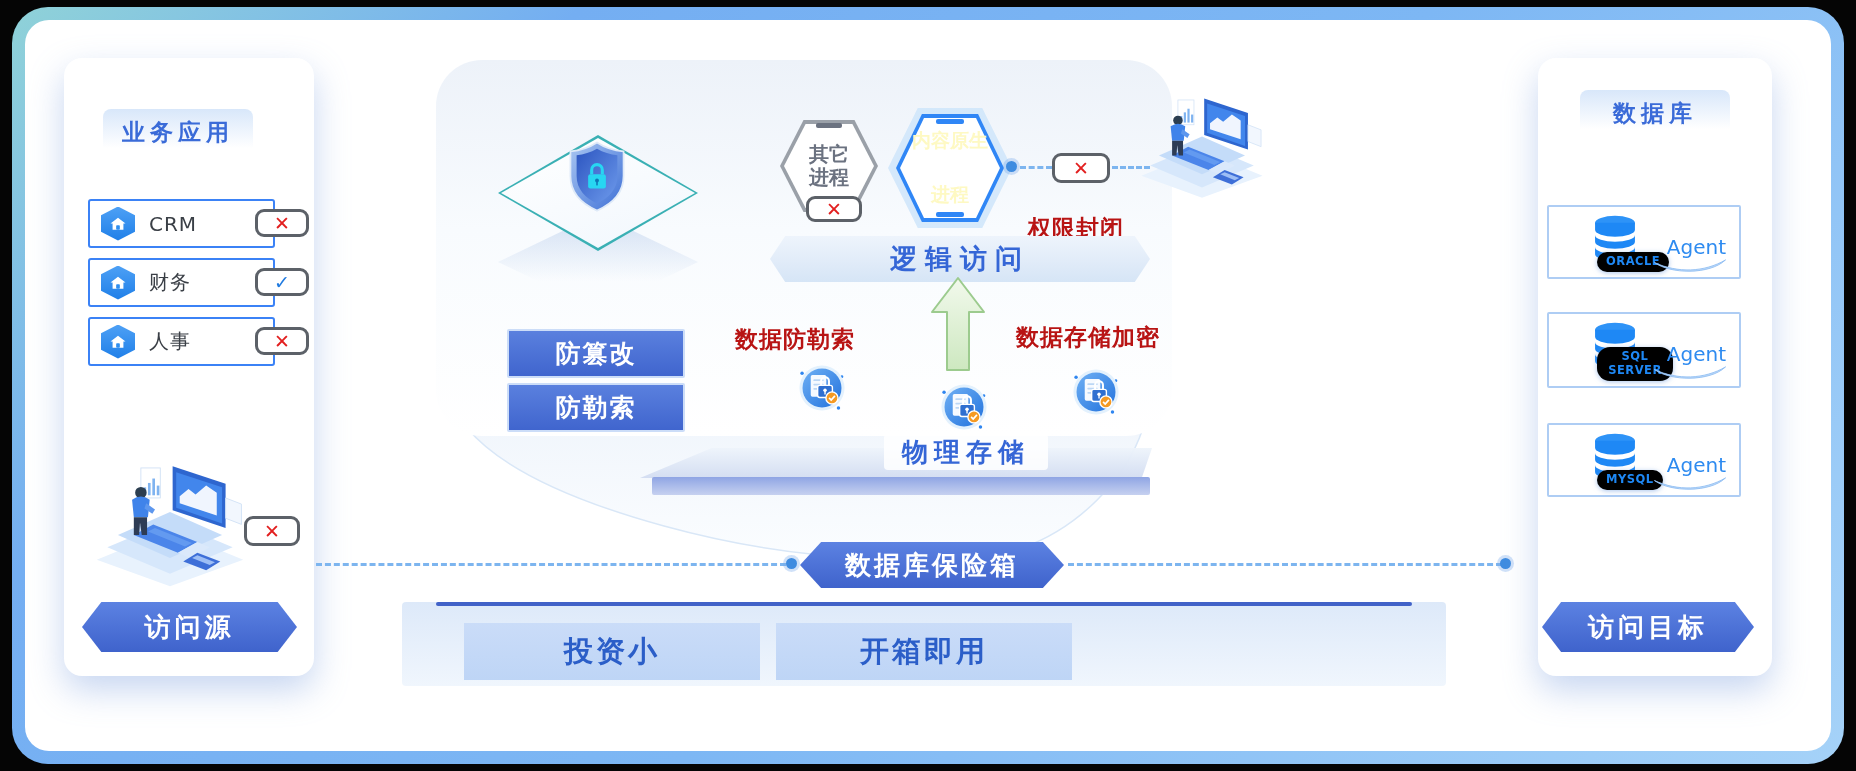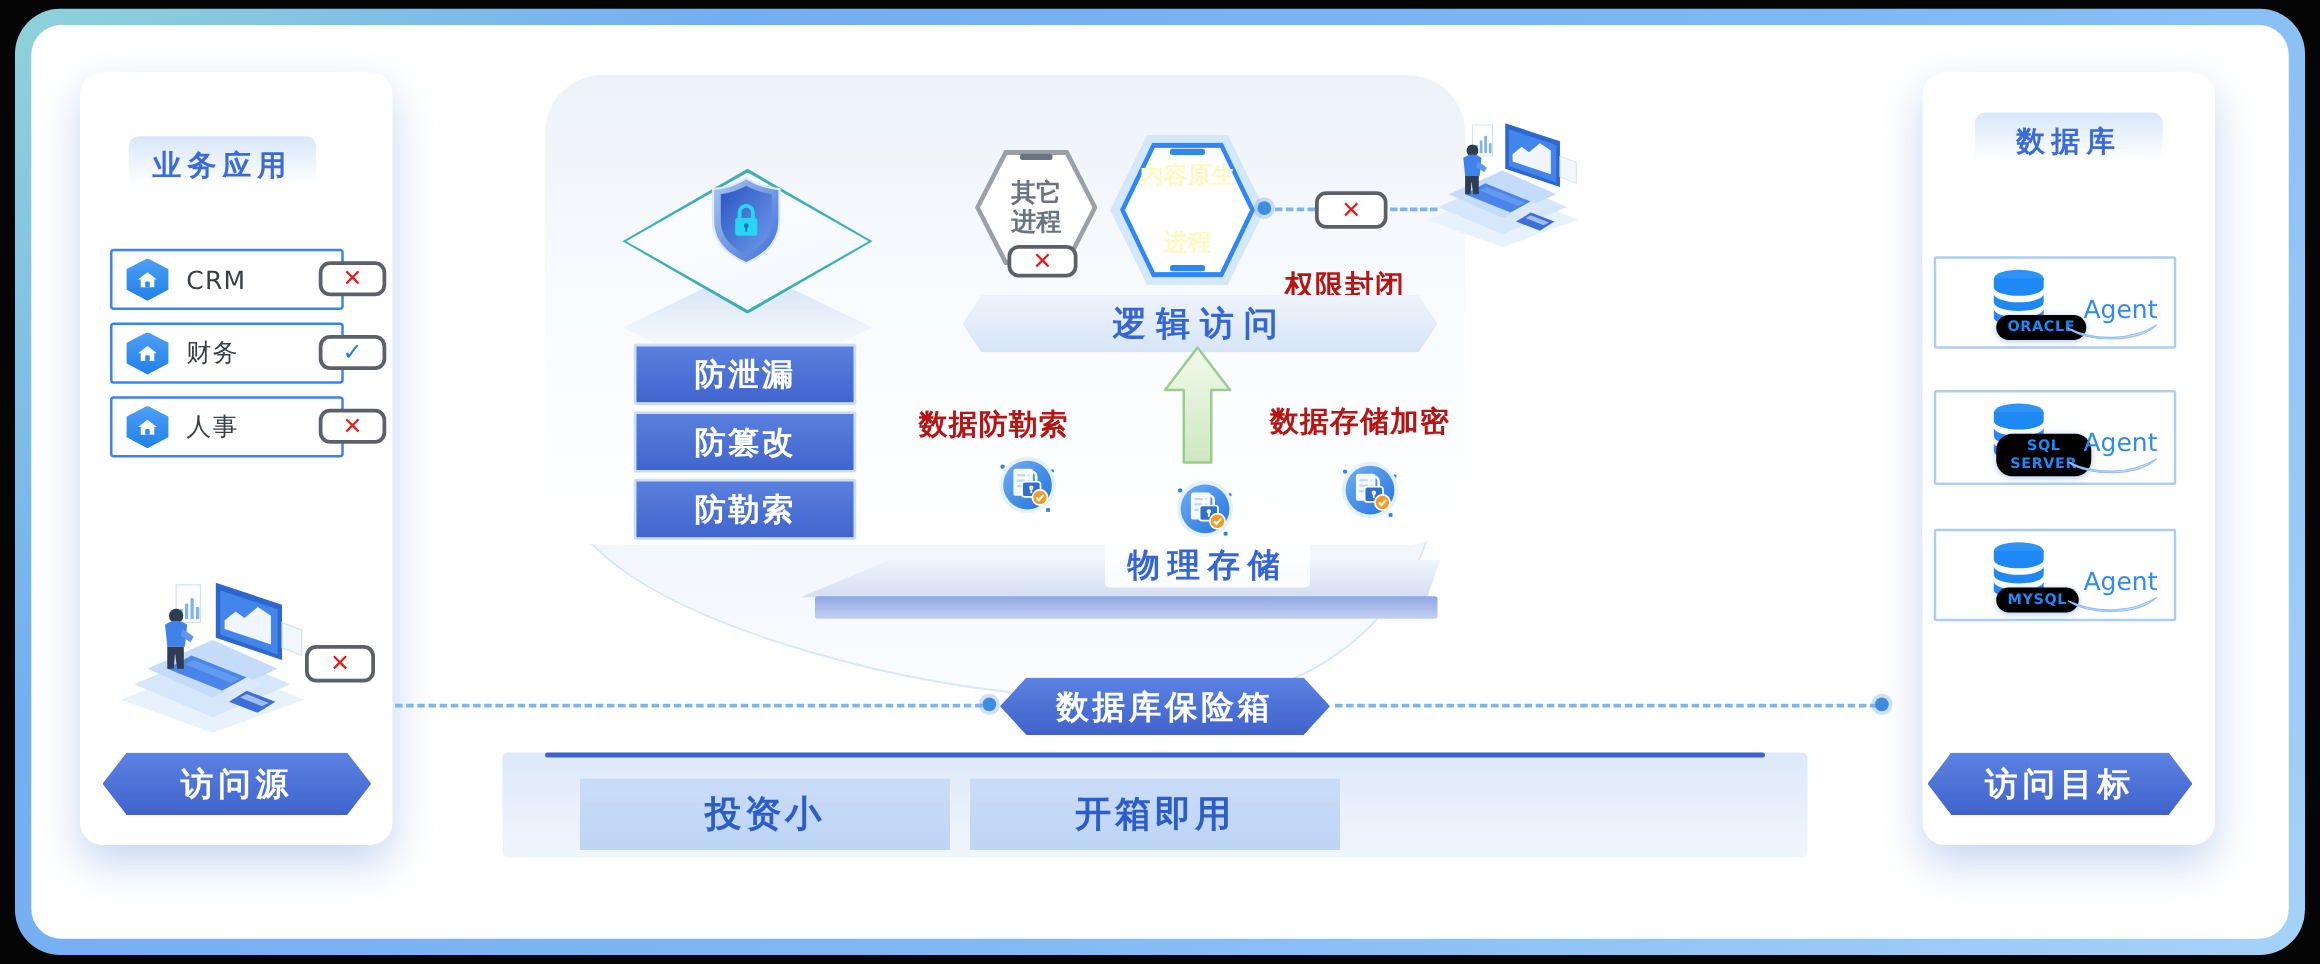--- a/index.html
+++ b/index.html
@@ -251,23 +251,20 @@
     <div class="center-panel"></div>
 
     <div class="diamond-reflect"></div>
     <div class="diamond-outer">
         <div class="diamond-inner"></div>
       </div>
     <svg style="position:absolute;left:566px;top:140px;" width="62" height="74">
         <use href="#sym-shield"></use>
       </svg>
 
-    <div class="prot-box" style="top:275px;">
-        <span>防泄漏</span>
-      </div>
     <div class="prot-box" style="top:329px;">
         <span>防篡改</span>
       </div>
     <div class="prot-box" style="top:383px;">
         <span>防勒索</span>
       </div>
 
     <div class="hexwrap" style="left:780px;top:120px;width:98px;height:92px;">
       <div class="hexlayer" style="background:#9aa0a8;"></div>
       <div class="hexlayer" style="inset:4px;background:#fff;"></div>

